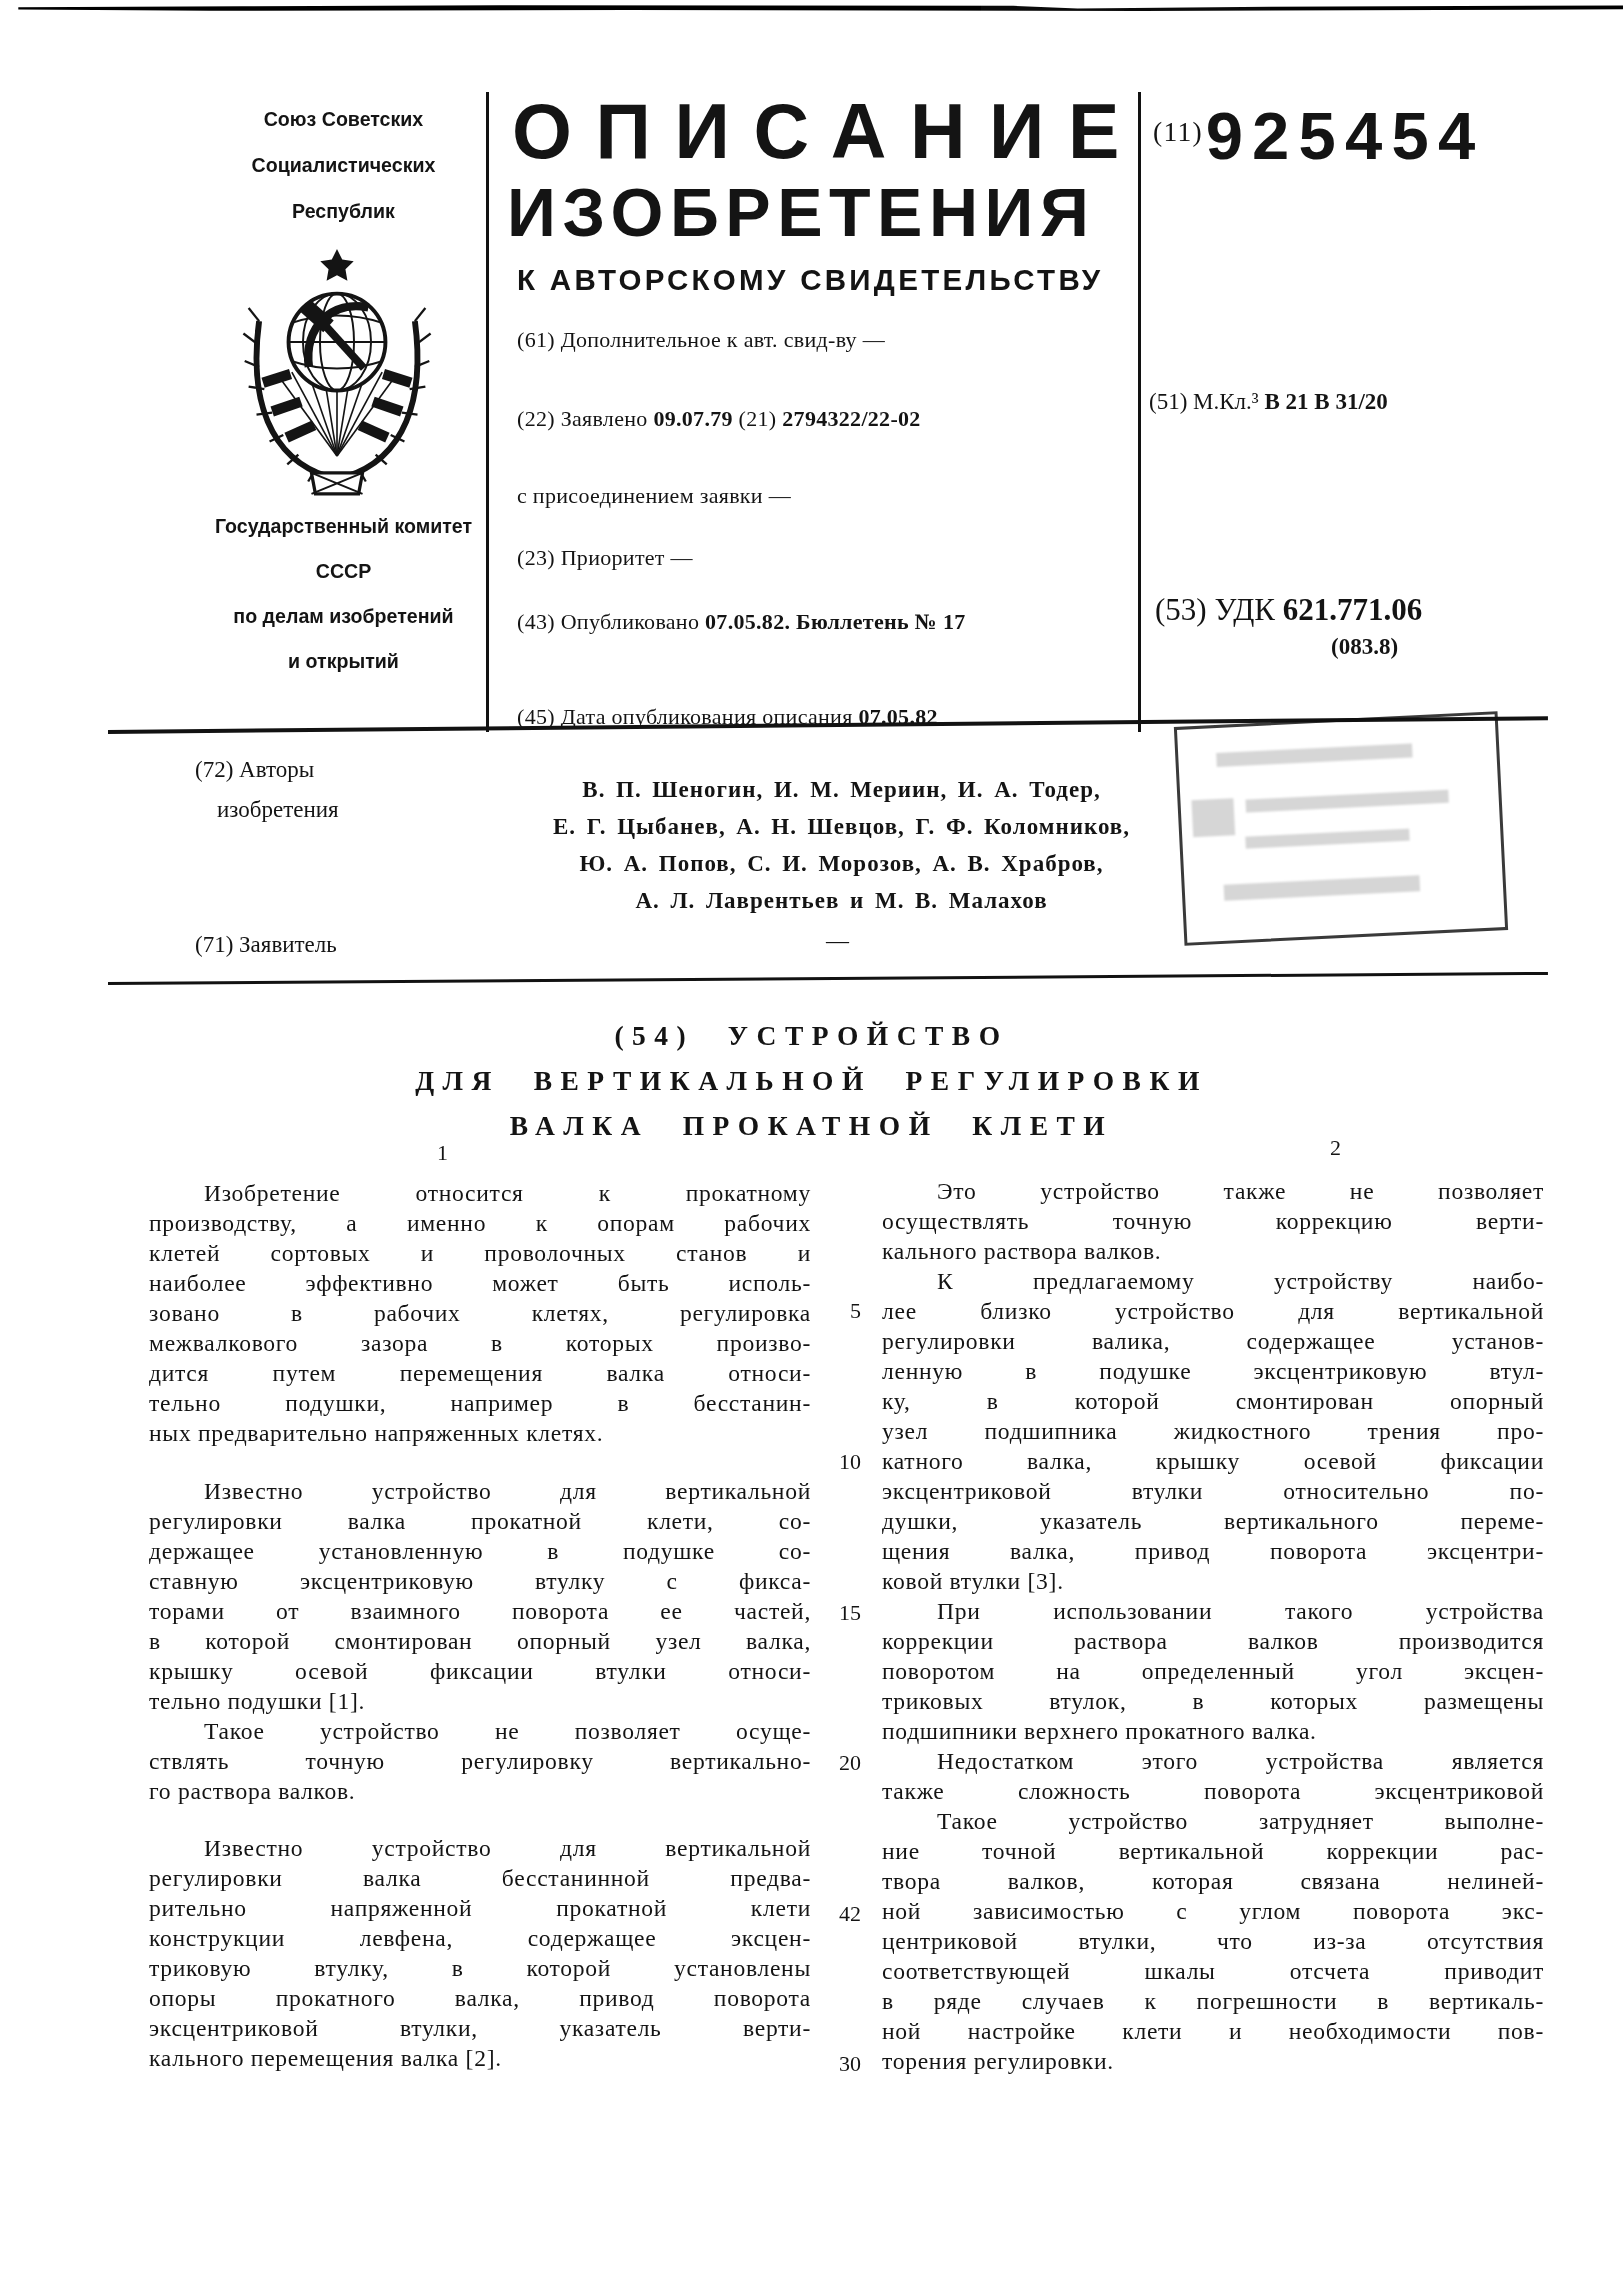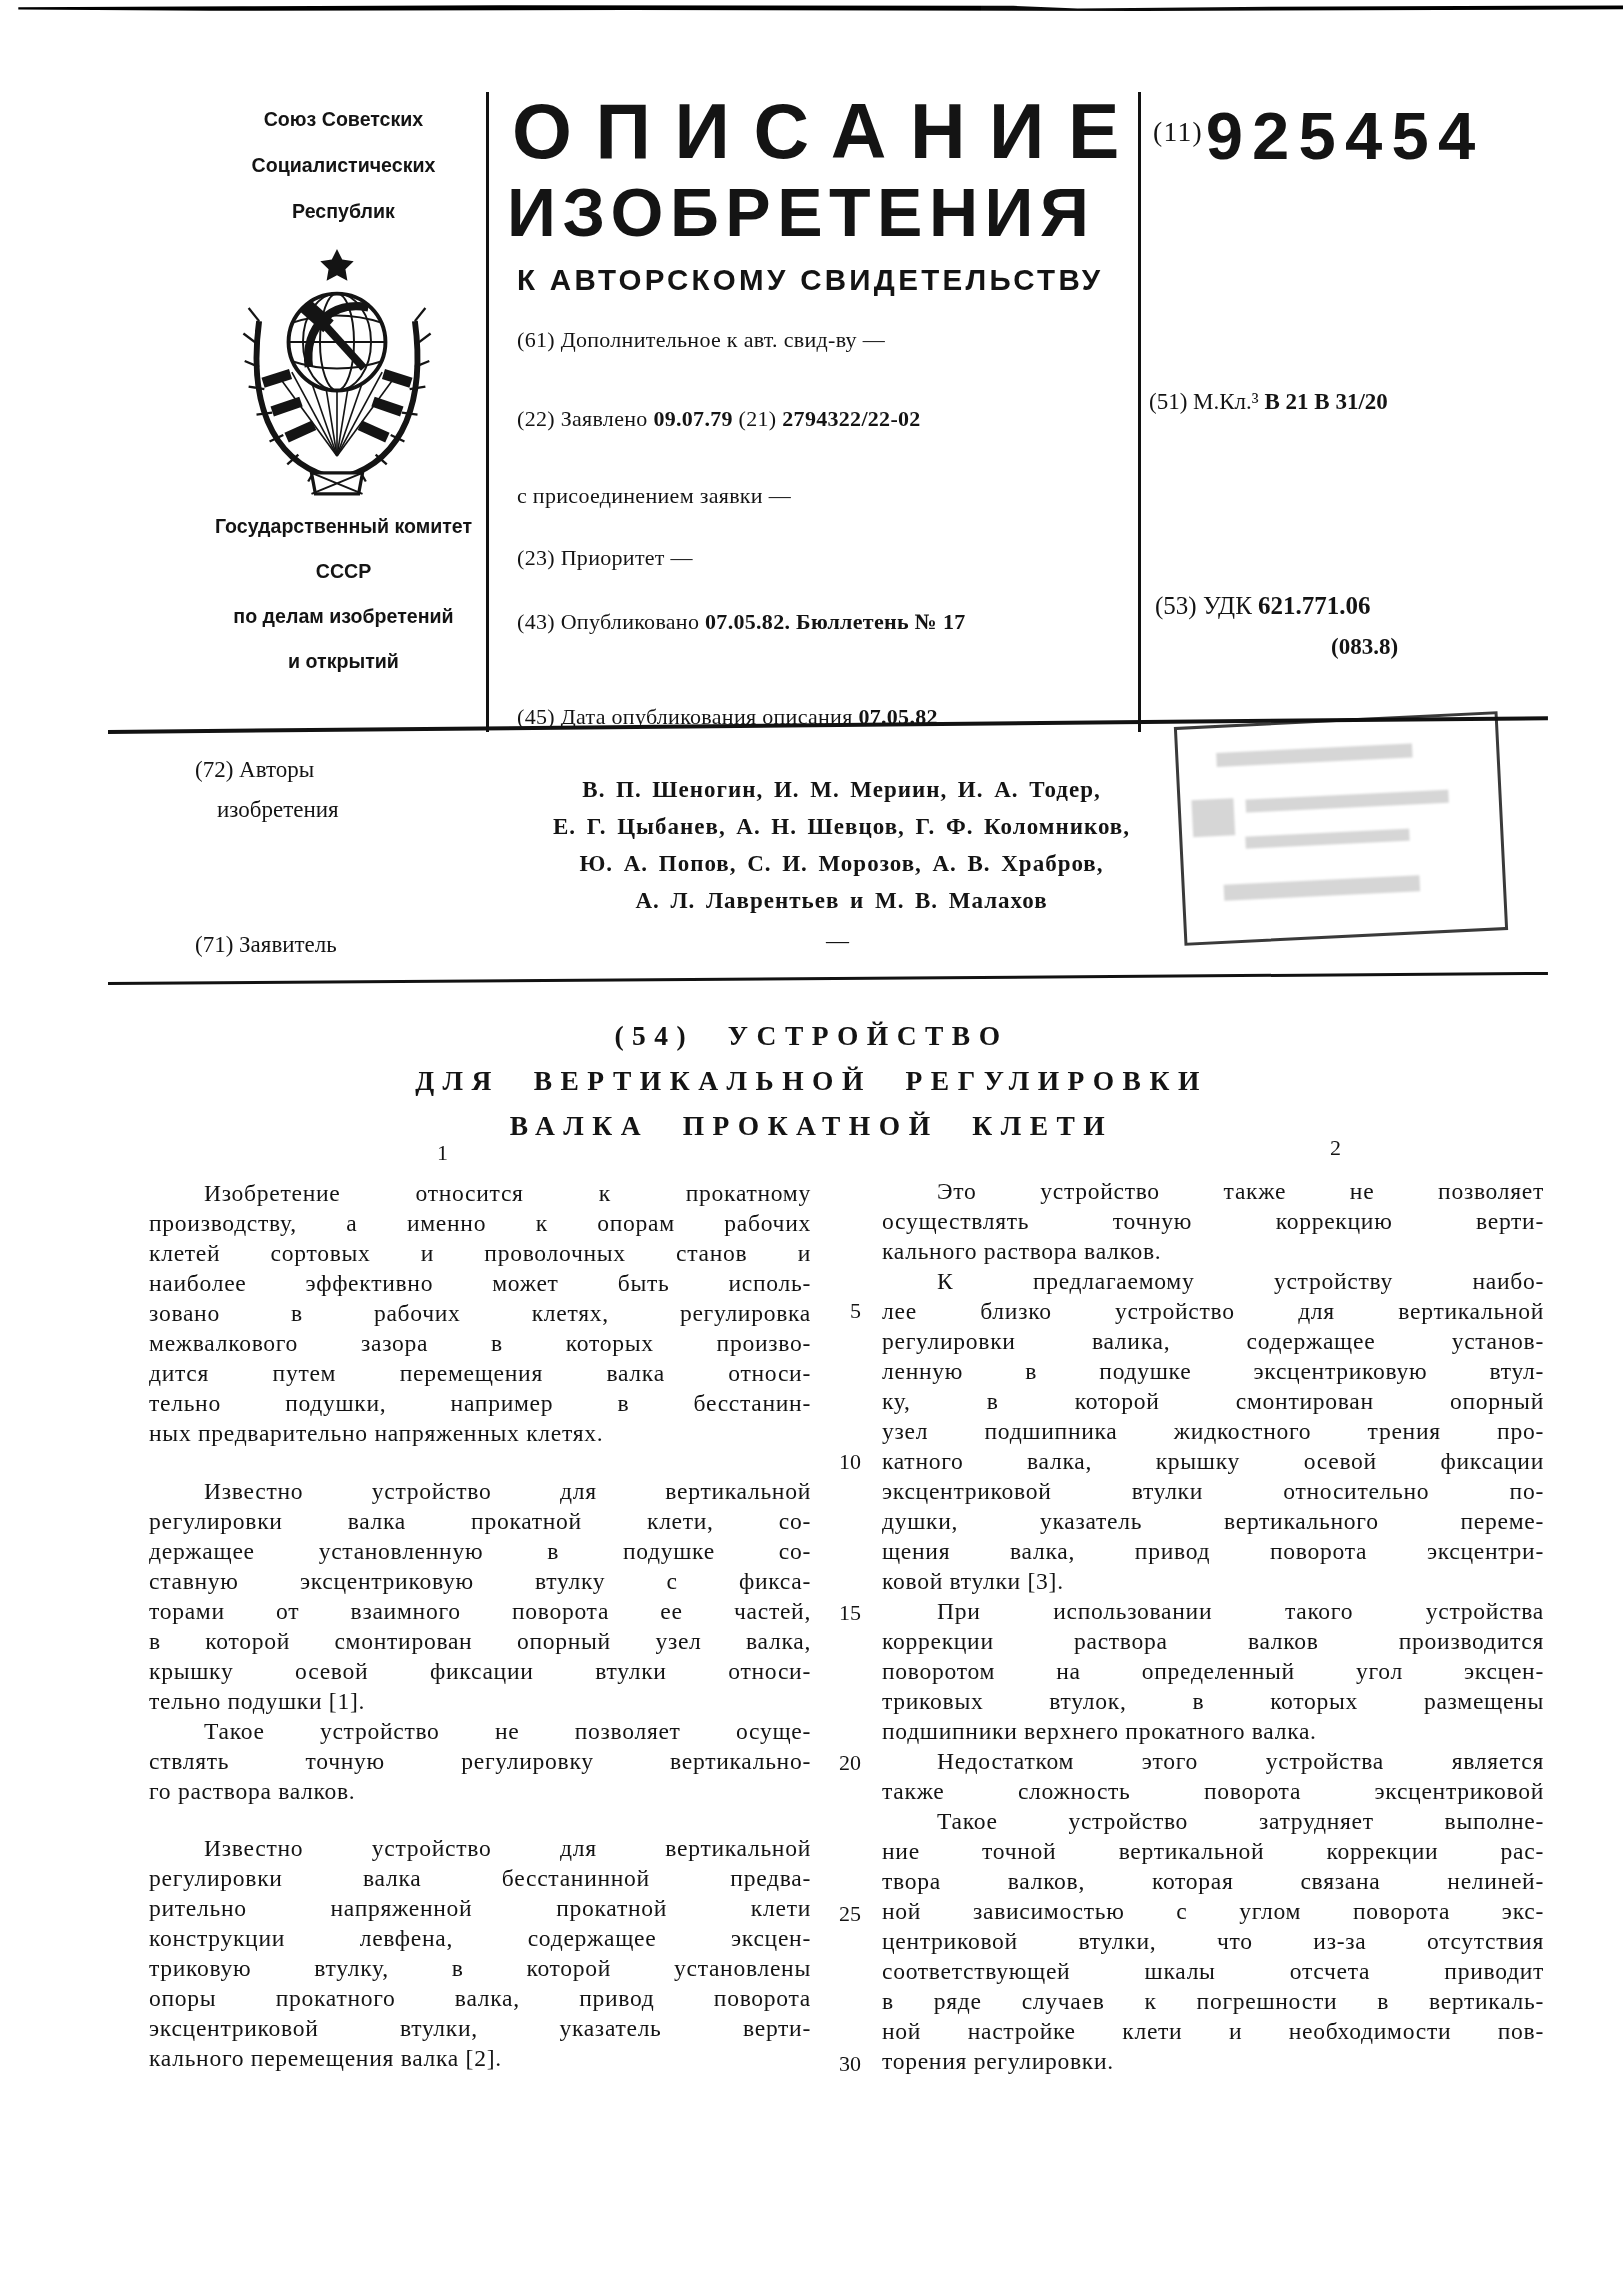--- a/index.html
+++ b/index.html
@@ -42,21 +42,21 @@
   .b { font-weight:bold; }
   .f61 { top:327px; } .f22 { top:406px; } .f22b { top:483px; }
   .f23 { top:545px; } .f43 { top:609px; } .f45 { top:673px;margin-top:31px; }
 
   
   .pubrow { position:absolute; left:1153px; top:97px; white-space:nowrap; }
   .pub-label { font-size:27.5px; vertical-align:18.3px; letter-spacing:1.3px; }
   .pub-big { font-family:"Liberation Sans","DejaVu Sans",sans-serif; font-weight:bold;
     font-size:67px; letter-spacing:9.2px; }
   .classrow { position:absolute; left:1149px; top:389px; font-size:23px; white-space:nowrap; }
-  .udcrow { position:absolute; left:1155px; top:592px; font-size:25px; white-space:nowrap; }
+  .udcrow { position:absolute; left:1155px; top:592px; font-size:31px; white-space:nowrap; }
   .udc2 { position:absolute; left:1331px; top:634px; font-size:23px; font-weight:bold; }
 
   
   .a-label1 { position:absolute; left:195px; top:757px; font-size:23px; }
   .a-label2 { position:absolute; left:217px; top:797px; font-size:23px; }
   .names { position:absolute; left:478px; top:771px; width:727px; text-align:center;
     font-weight:bold; font-size:23px; line-height:37px; letter-spacing:1px;
     word-spacing:3.9px; white-space:pre-line; }
   .stamp { position:absolute; left:1179px; top:719px; width:318px; height:213px;
     border:3.9px solid rgba(15,15,15,0.82); transform:rotate(-2.8deg); }
@@ -248,21 +248,21 @@
 эксцентриковой втулки, указатель верти-</span>
         <span class="last">кального перемещения валка [2].</span>
       </p>
   </div>
 
   <div class="bodycol body-right">
     <span class="lineno ln1">5</span>
     <span class="lineno ln2">10</span>
     <span class="lineno ln3">15</span>
     <span class="lineno ln4">20</span>
-    <span class="lineno ln5">25</span>
+    <span class="lineno ln5">42</span>
     <span class="lineno ln6">30</span>
     <p>
         <span class="pl">Это устройство также не позволяет
 осуществлять точную коррекцию верти-</span>
         <span class="last">кального раствора валков.</span>
       </p>
     <p>
         <span class="pl">К предлагаемому устройству наибо-
 лее близко устройство для вертикальной
 регулировки валика, содержащее установ-

